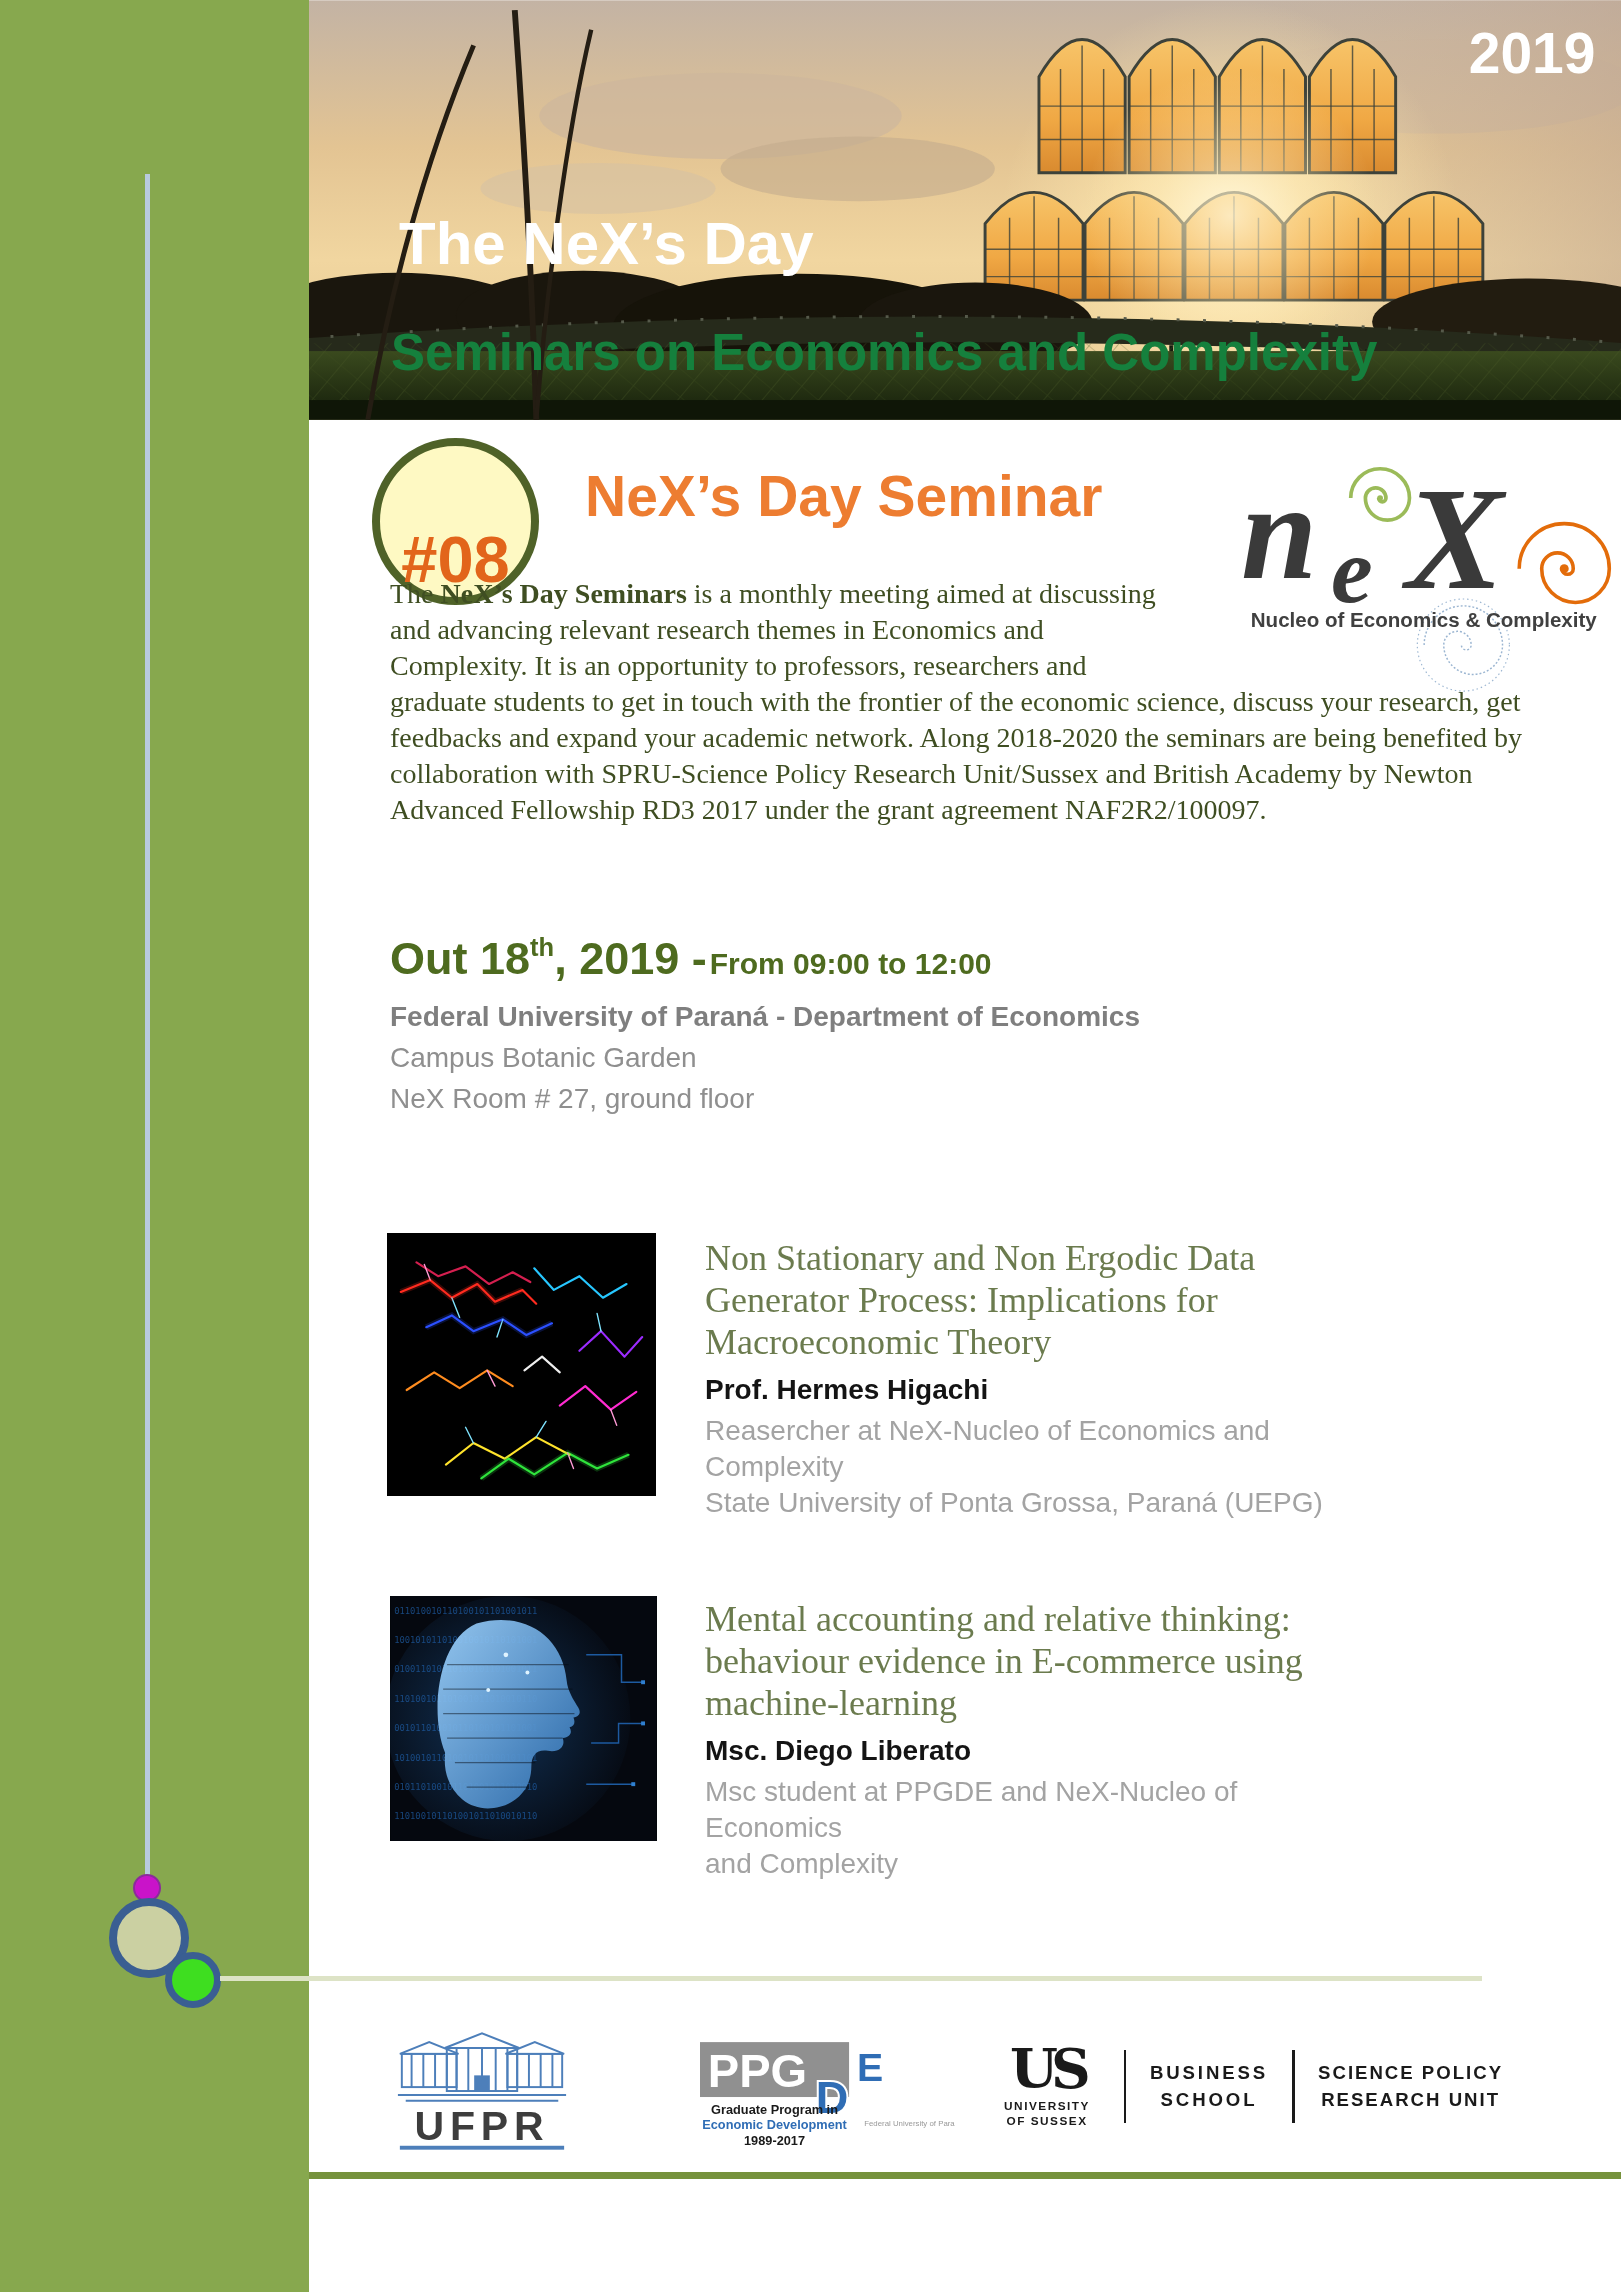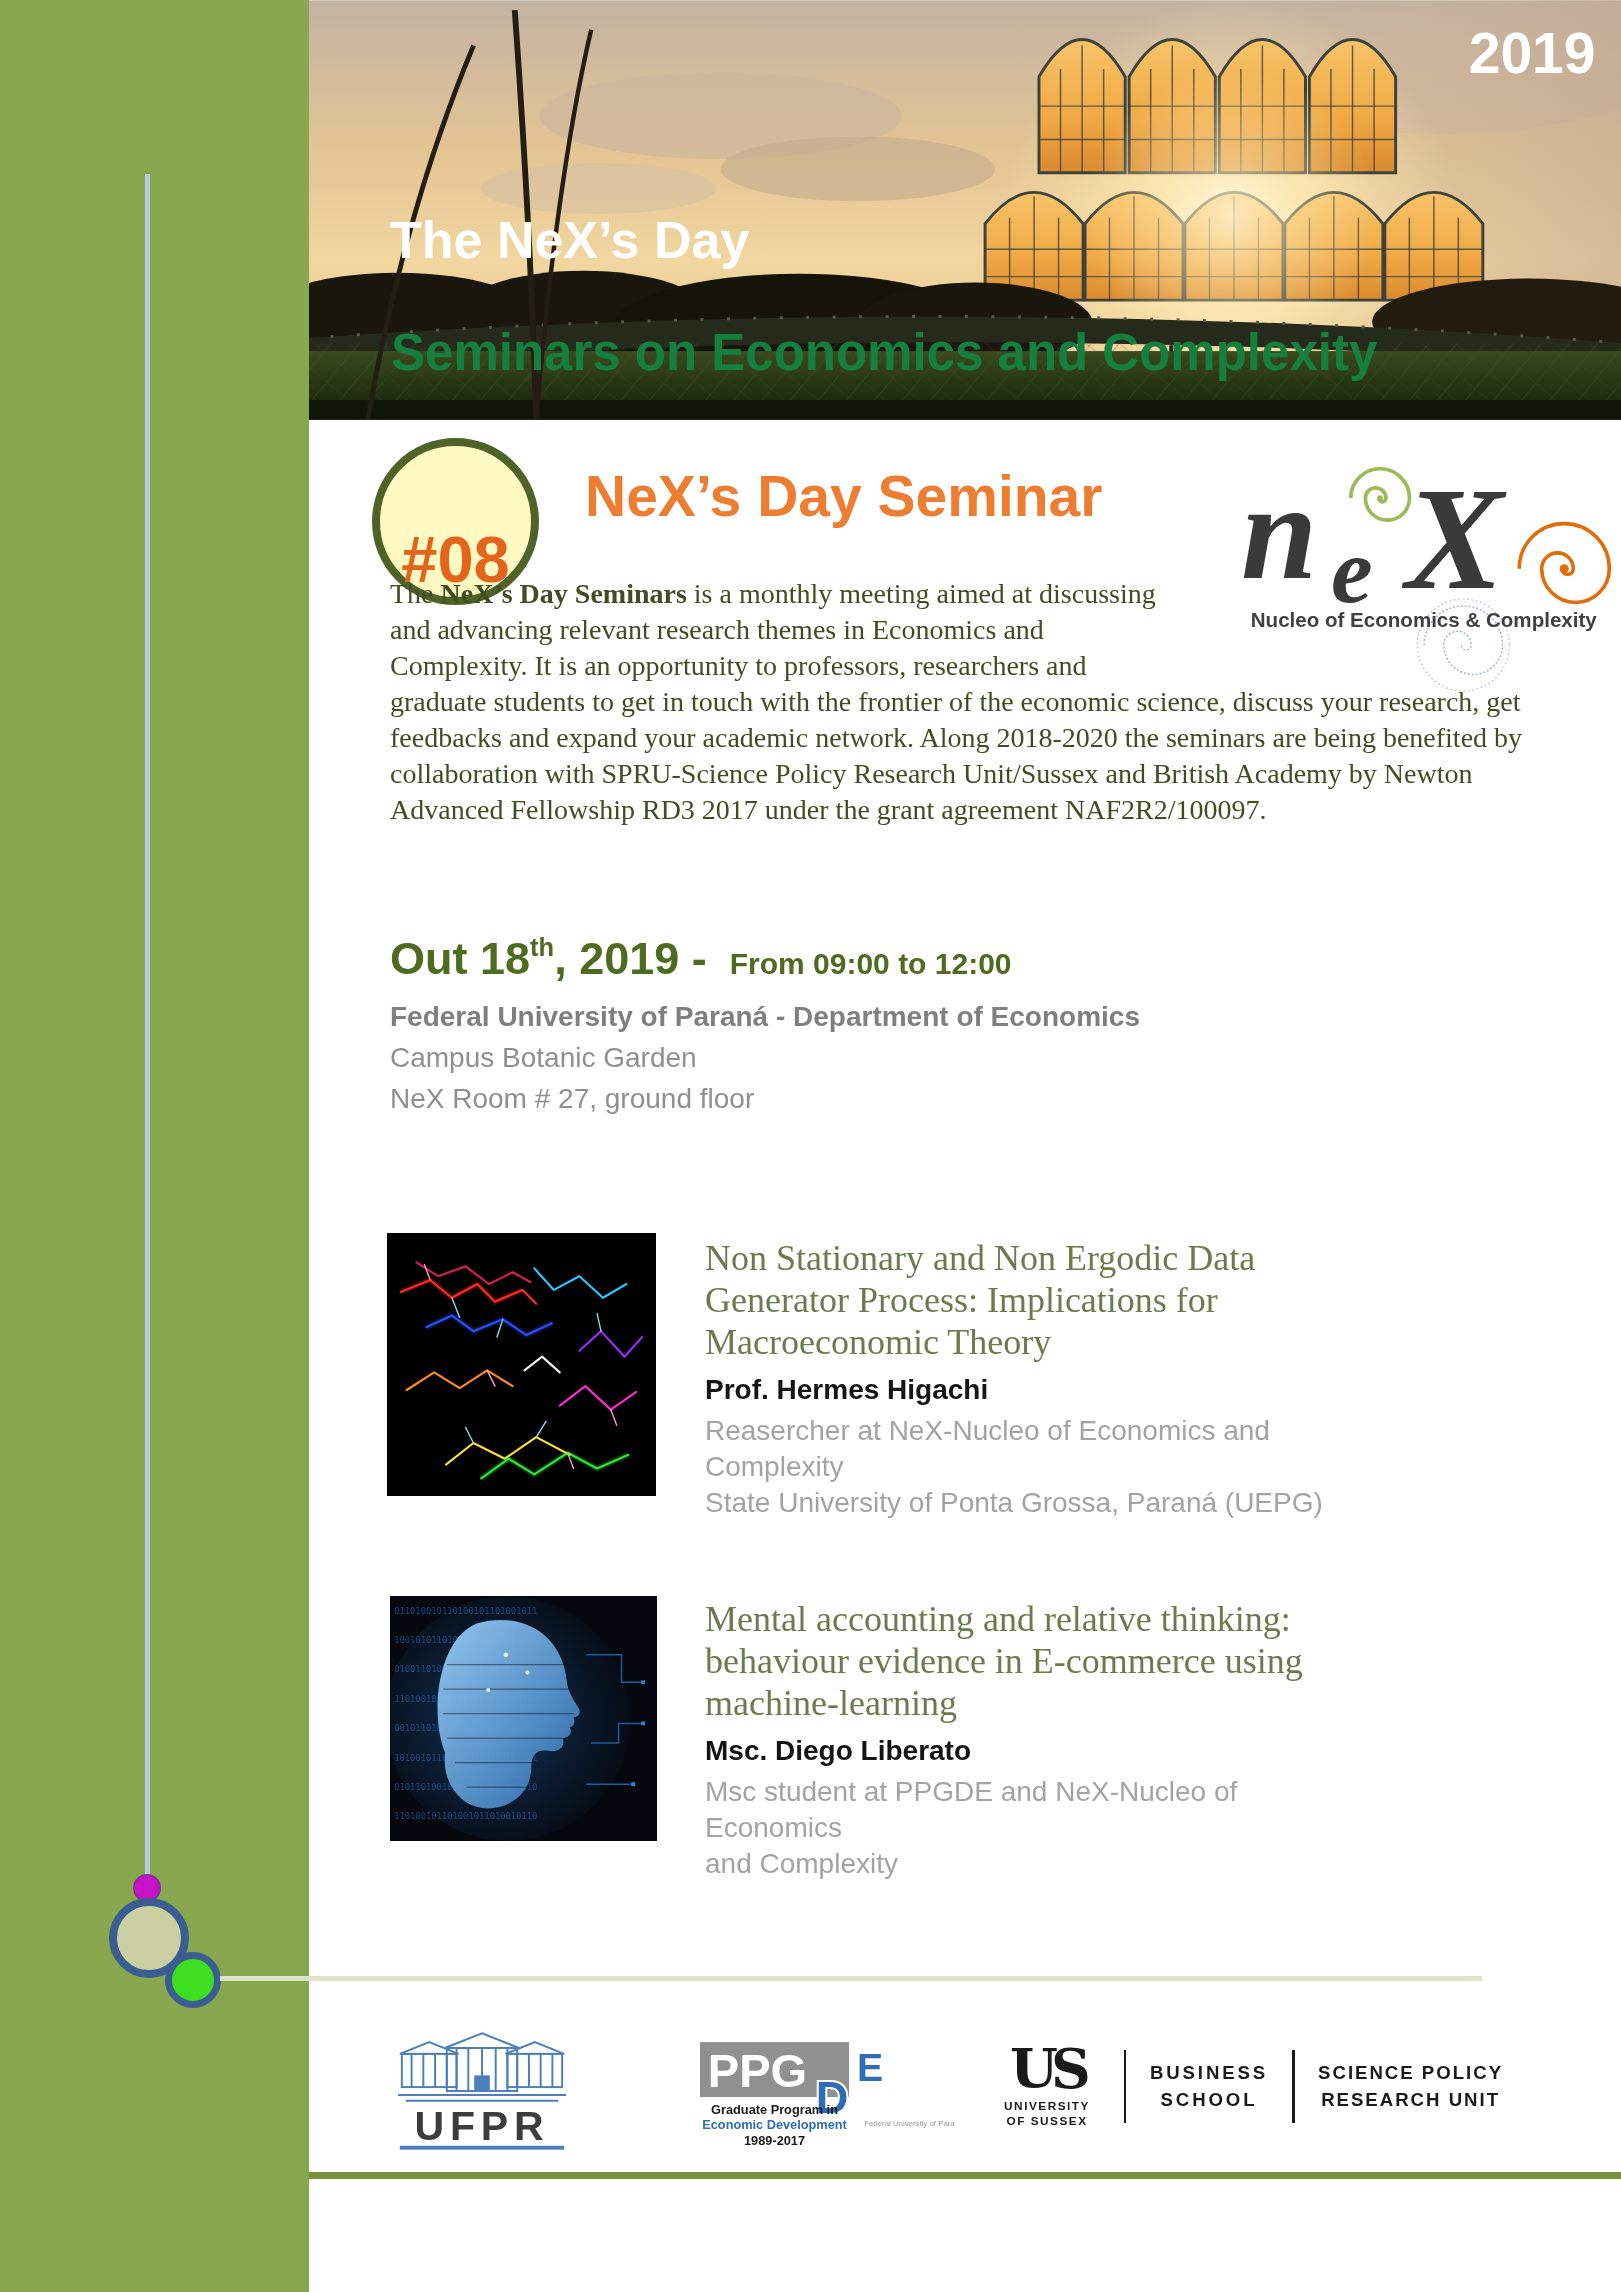--- a/index.html
+++ b/index.html
@@ -15,21 +15,21 @@
   .c-magenta { left:133px; top:1874px; width:28px; height:28px; background:#c913c9; border:2px solid #8a2c9a; }
   .c-big     { left:109px; top:1898px; width:80px; height:80px; background:#cbd0a2; border:8.8px solid #3a5e92; }
   .c-green   { left:165px; top:1952px; width:56px; height:56px; background:#3ede20; border:7.8px solid #3a5e92; }
   .h-line  { position:absolute; left:220px; top:1976px; width:1262px; height:4.9px; background:#dde3c6; }
   .bottom-rule { position:absolute; left:309px; top:2172px; width:1312px; height:6.9px; background:#76923c; }
 
   
   .header-photo { position:absolute; left:309px; top:0; width:1312px; height:530px; overflow:hidden; }
   .header-photo svg.photo-art { position:absolute; left:0; top:0; }
   .year-badge { position:absolute; right:25.5px; top:19.6px; font-size:57px; font-weight:bold; color:#ffffff; }
-  .page-title { position:absolute; left:81px; top:214px; font-size:52px; font-weight:bold; color:#ffffff; line-height:1; }
+  .page-title { position:absolute; left:90px; top:214px; font-size:60px; font-weight:bold; color:#ffffff; line-height:1; }
   .page-subtitle { position:absolute; left:82px; top:327px; font-size:51px; font-weight:bold; color:#15803d; line-height:1; }
 
   
   .number-badge {
     position:absolute; left:372px; top:438px; width:167px; height:167px; border-radius:50%;
     background:#fef9c3; border:8.8px solid #4f6228; display:flex; align-items:flex-end; justify-content:center;
     font-size:65px; font-weight:bold; color:#e2651b;
   }
   .seminar-heading { position:absolute; left:585px; top:463px; font-size:57px; font-weight:bold; color:#ed7d31; }
 
@@ -44,21 +44,21 @@
   }
   .about .wrap-spacer { float:right; width:363px; height:76px; }
   .about b { font-weight:bold; }
 
   
   .event { position:absolute; left:390px; top:933px; }
   .event .date-line { color:#4e6b1f; white-space:nowrap; }
   .event .date-main { font-size:45px; font-weight:bold; }
   .event .date-sup  { font-size:25.5px; font-weight:bold; position:relative; top:-17.6px; }
   .event .date-tail { font-size:45px; font-weight:bold; }
-  .event .time      { font-size:30px; font-weight:bold; margin-left:23px; }
+  .event .time      { font-size:30px; font-weight:bold; margin-left:3px; }
   .event .venue  { margin-top:15.7px; font-size:28px; font-weight:bold; color:#7f7f7f; }
   .event .campus { margin-top:9.8px; font-size:28px; color:#8f8f8f; }
   .event .room   { margin-top:8.8px;  font-size:28px; color:#8f8f8f; }
 
   
   .talk-thumb { position:absolute; background:#000; }
   .thumb-1 { left:387px; top:1233px; width:269px; height:263px; }
   .thumb-2 { left:390px; top:1596px; width:267px; height:245px; }
   .talk-text { position:absolute; left:705px; }
   .talk-text-1 { top:1237px; }

